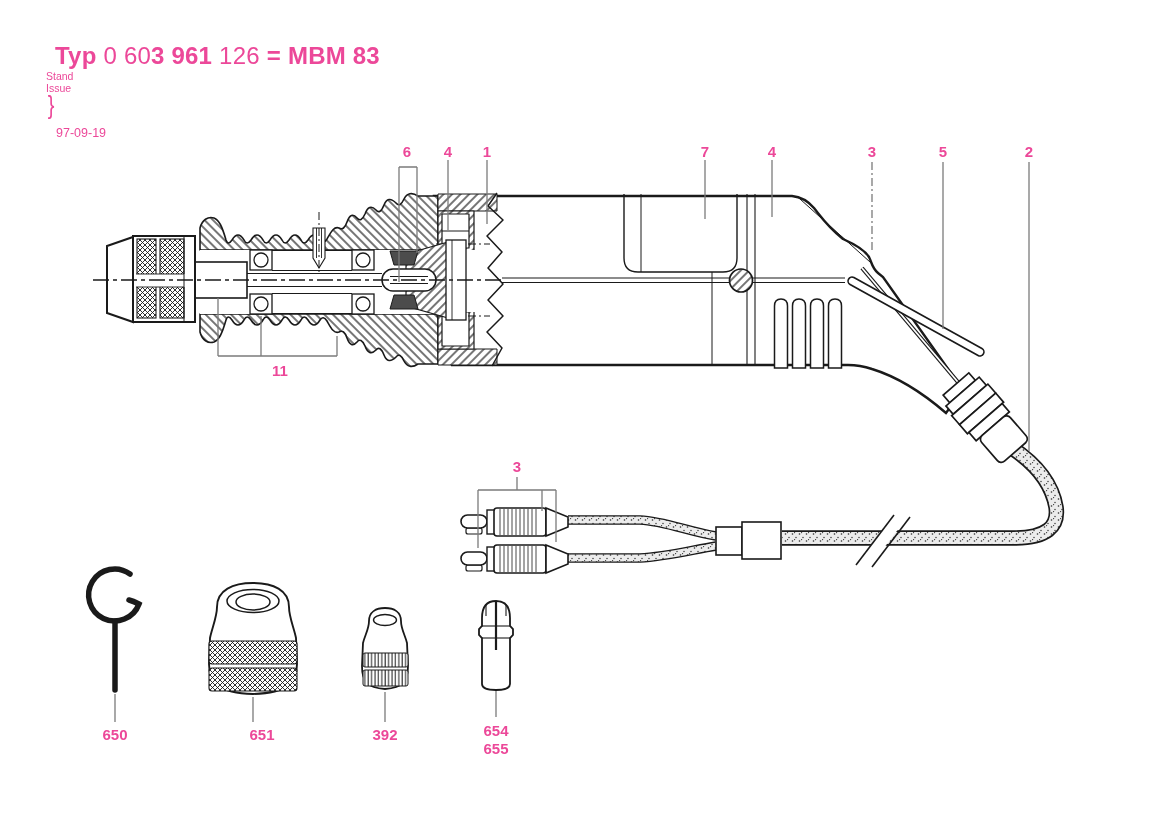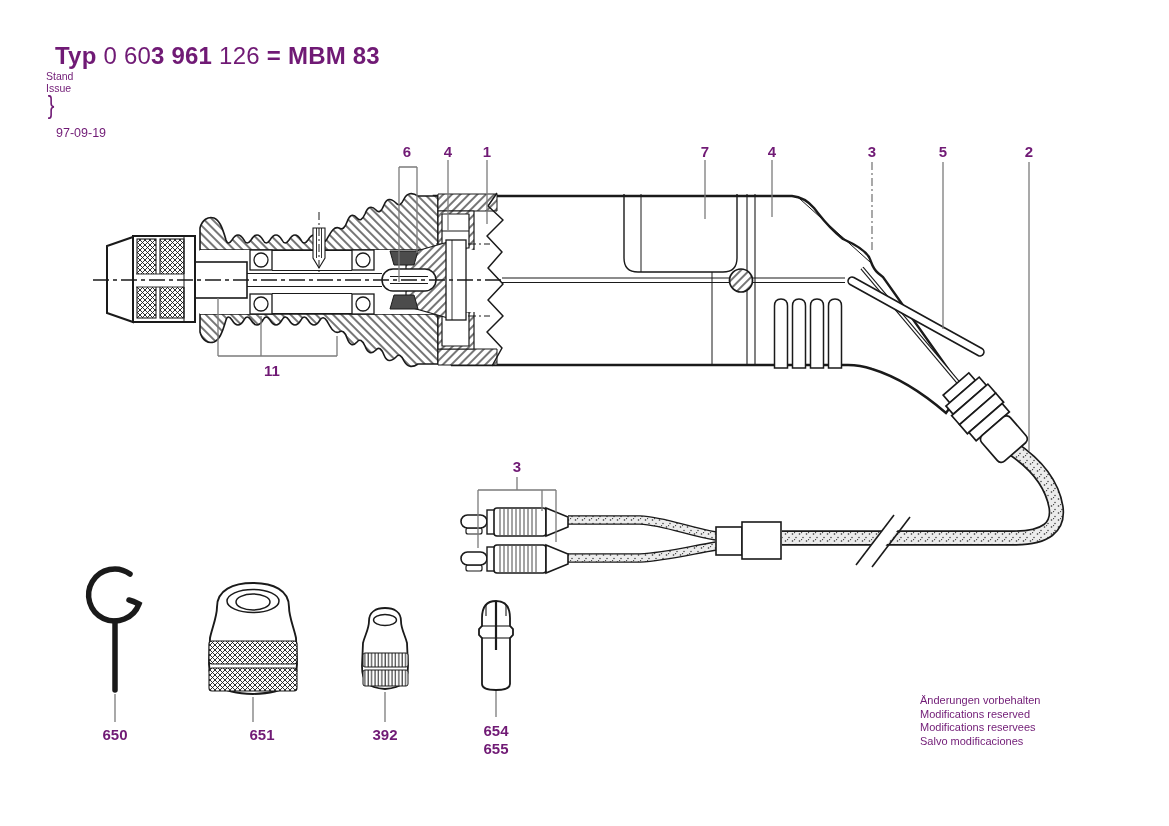--- a/index.html
+++ b/index.html
@@ -1,17 +1,17 @@
 <!DOCTYPE html>
 <html><head>
 <meta charset="utf-8">
 <style>
   html,body{margin:0;padding:0;background:#fff;}
   .page{position:relative;width:1169px;height:826px;background:#fff;overflow:hidden;
-        font-family:"Liberation Sans", sans-serif;color:#701a75;}
+        font-family:"Liberation Sans", sans-serif;color:#ec4899;}
   .drawing{position:absolute;left:0;top:0;}
   .title{position:absolute;left:55px;top:42px;font-size:24px;white-space:nowrap;letter-spacing:.2px;}
   .title .b{font-weight:bold;}
   .title .sp{margin-right:7px;}
   .revision{position:absolute;left:46px;top:71px;display:flex;align-items:flex-start;flex-direction:column;}
   .rev-labels{font-size:10.5px;line-height:11.5px;}
   .rev-brace{font-size:25px;font-weight:300;margin:-3px 2px 0 1px;transform:scaleX(.8);}
   .rev-date{font-size:12.5px;margin-top:6px;margin-left:10px;}
   .callout{position:absolute;transform:translateX(-50%);font-weight:bold;font-size:15px;line-height:16px;}
   .footer{position:absolute;left:920px;}
@@ -271,29 +271,23 @@
 </div>
 
 <div class="callout" style="left:407px;top:144px">6</div>
 <div class="callout" style="left:448px;top:144px">4</div>
 <div class="callout" style="left:487px;top:144px">1</div>
 <div class="callout" style="left:705px;top:144px">7</div>
 <div class="callout" style="left:772px;top:144px">4</div>
 <div class="callout" style="left:872px;top:144px">3</div>
 <div class="callout" style="left:943px;top:144px">5</div>
 <div class="callout" style="left:1029px;top:144px">2</div>
-<div class="callout" style="left:272px;top:363px">11</div>
+<div class="callout" style="left:280px;top:363px">11</div>
 <div class="callout" style="left:517px;top:459px">3</div>
 
 <div class="callout" style="left:115px;top:727px">650</div>
 <div class="callout" style="left:262px;top:727px">651</div>
 <div class="callout" style="left:385px;top:727px">392</div>
 <div class="callout" style="left:496px;top:723px">654</div>
 <div class="callout" style="left:496px;top:741px">655</div>
 
-<div class="footer footer-notes" style="top:694px">
-  <div class="fline">Änderungen vorbehalten</div>
-  <div class="fline">Modifications reserved</div>
-  <div class="fline">Modifications reservees</div>
-  <div class="fline">Salvo modificaciones</div>
+
 </div>
 
-</div>
-
 </body></html>

